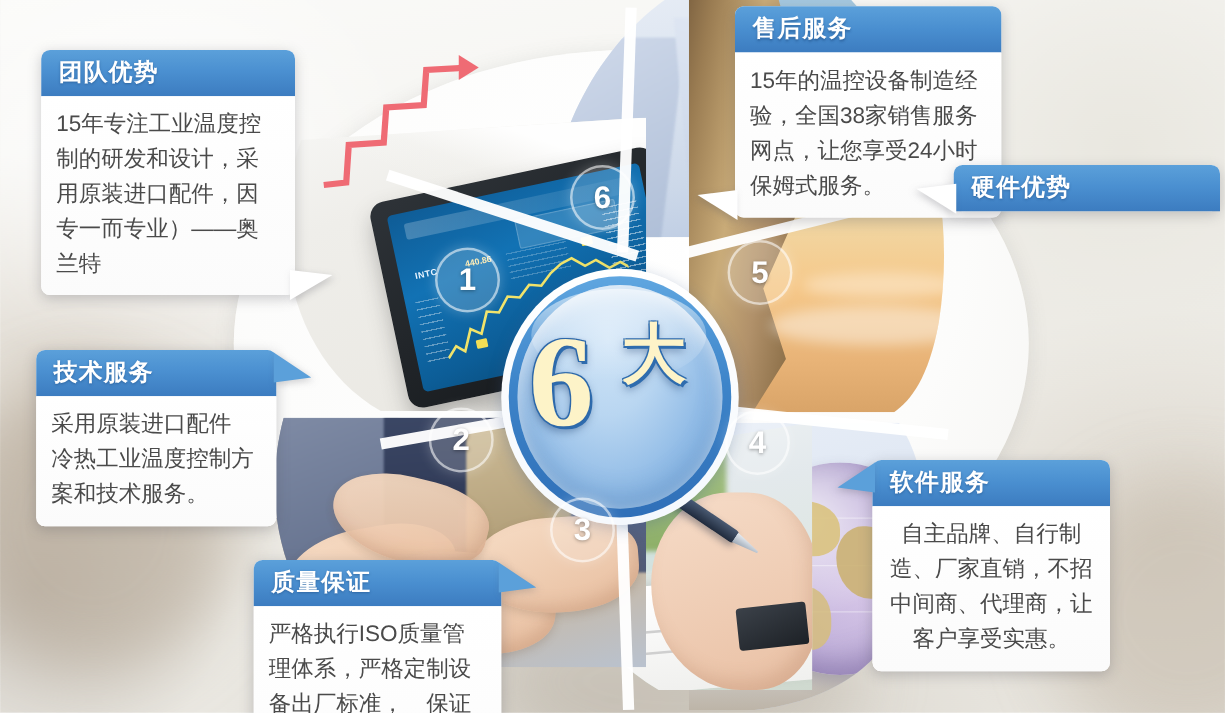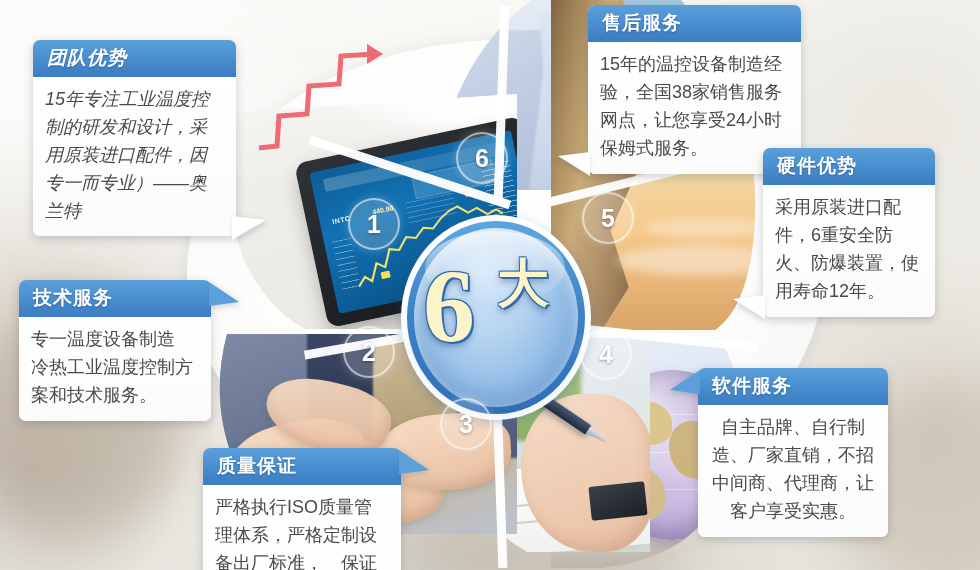--- a/index.html
+++ b/index.html
@@ -337,49 +337,48 @@
     <div class="cl-da">大</div>
   </div>
 
   <div class="badge" style="left:348px;top:198px;">1</div>
   <div class="badge" style="left:343px;top:326px;">2</div>
   <div class="badge" style="left:440px;top:398px;">3</div>
   <div class="badge" style="left:580px;top:328px;">4</div>
   <div class="badge" style="left:582px;top:192px;">5</div>
   <div class="badge" style="left:456px;top:132px;">6</div>
 
-  <div class="callout" style="left:33px;top:40px;width:203px;font-style:italic;">
+  <div class="callout" style="left:33px;top:40px;width:203px;">
     <div class="hdr">团队优势</div>
     <div class="bdy">15年专注工业温度控制的研发和设计，采用原装进口配件，因专一而专业）——奥兰特</div>
     <div class="tail" style="left:199px;bottom:-4px;border-left:34px solid #ffffff;border-bottom:20px solid transparent;border-top:4px solid transparent;filter:drop-shadow(2px 2px 3px rgba(80,80,90,.25));"></div>
   </div>
 
   <div class="callout" style="left:588px;top:5px;width:213px;">
     <div class="hdr">售后服务</div>
     <div class="bdy">15年的温控设备制造经验，全国38家销售服务网点，让您享受24小时保姆式服务。</div>
     <div class="tail" style="left:-30px;bottom:-2px;border-right:32px solid #ffffff;border-bottom:20px solid transparent;border-top:4px solid transparent;filter:drop-shadow(-2px 2px 3px rgba(80,80,90,.25));"></div>
   </div>
 
-  <div class="callout" style="left:763px;top:148px;width:172px;">
+  <div class="callout" style="left:763px;top:132px;width:213px;">
     <div class="hdr">硬件优势</div>
-    <div class="bdy">采用原装进口配件，6重安全防火、防爆装置，使用寿命12年。</div>
     <div class="tail" style="left:-30px;bottom:-2px;border-right:32px solid #ffffff;border-bottom:20px solid transparent;border-top:4px solid transparent;filter:drop-shadow(-2px 2px 3px rgba(80,80,90,.25));"></div>
   </div>
 
   <div class="callout" style="left:698px;top:368px;width:190px;">
     <div class="hdr">软件服务</div>
     <div class="bdy ctr">自主品牌、自行制造、厂家直销，不招中间商、代理商，让客户享受实惠。</div>
     <div class="tail" style="left:-28px;top:2px;border-right:30px solid #5ba0da;border-top:20px solid transparent;border-bottom:4px solid transparent;filter:drop-shadow(-2px 2px 3px rgba(80,80,90,.25));"></div>
   </div>
 
   <div class="callout" style="left:203px;top:448px;width:198px;">
     <div class="hdr">质量保证</div>
     <div class="bdy">严格执行ISO质量管理体系，严格定制设备出厂标准，　保证出厂设备无缺陷、无安全隐患。</div>
     <div class="tail" style="right:-28px;top:2px;border-left:30px solid #5ba0da;border-top:20px solid transparent;border-bottom:4px solid transparent;filter:drop-shadow(2px 2px 3px rgba(80,80,90,.25));"></div>
   </div>
 
-  <div class="callout" style="left:19px;top:280px;width:192px;">
+  <div class="callout" style="left:29px;top:280px;width:192px;">
     <div class="hdr">技术服务</div>
-    <div class="bdy">专一温度设备制造　　冷热工业温度控制方案和技术服务。</div>
+    <div class="bdy">采用原装进口配件　　冷热工业温度控制方案和技术服务。</div>
     <div class="tail" style="right:-28px;top:2px;border-left:30px solid #5ba0da;border-top:20px solid transparent;border-bottom:4px solid transparent;filter:drop-shadow(2px 2px 3px rgba(80,80,90,.25));"></div>
   </div>
 
 </div>
 
 </body></html>

